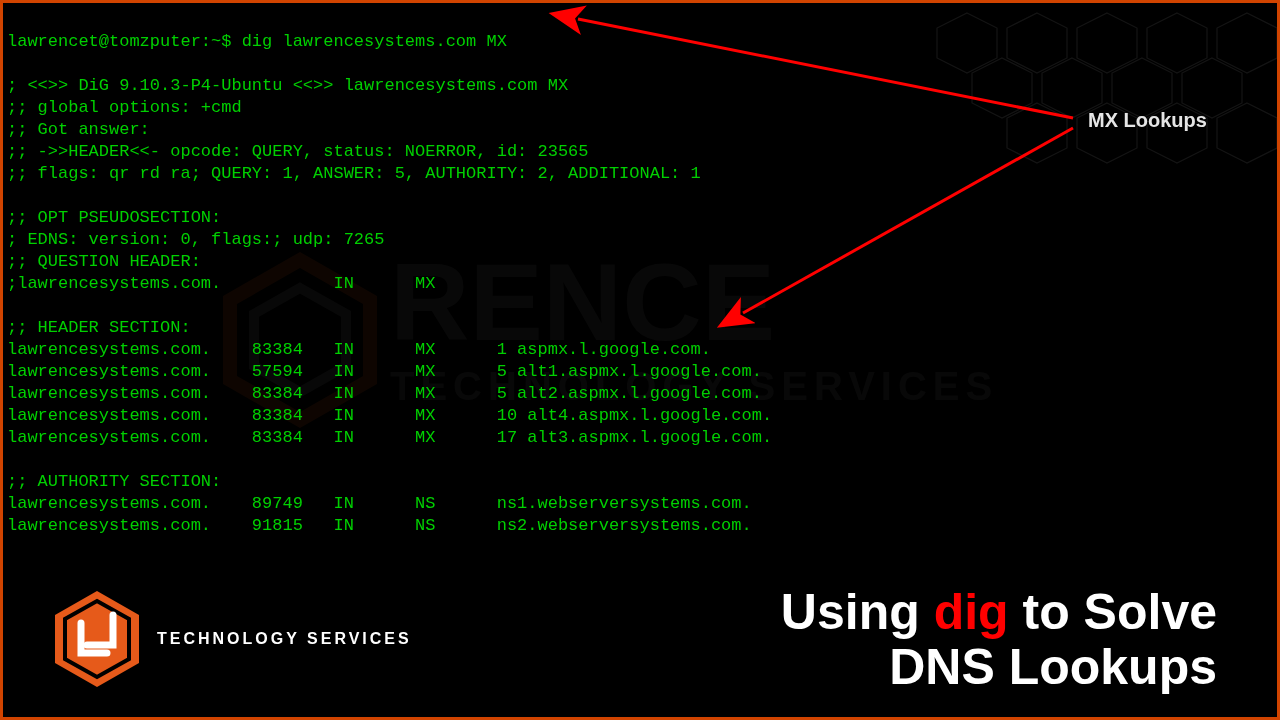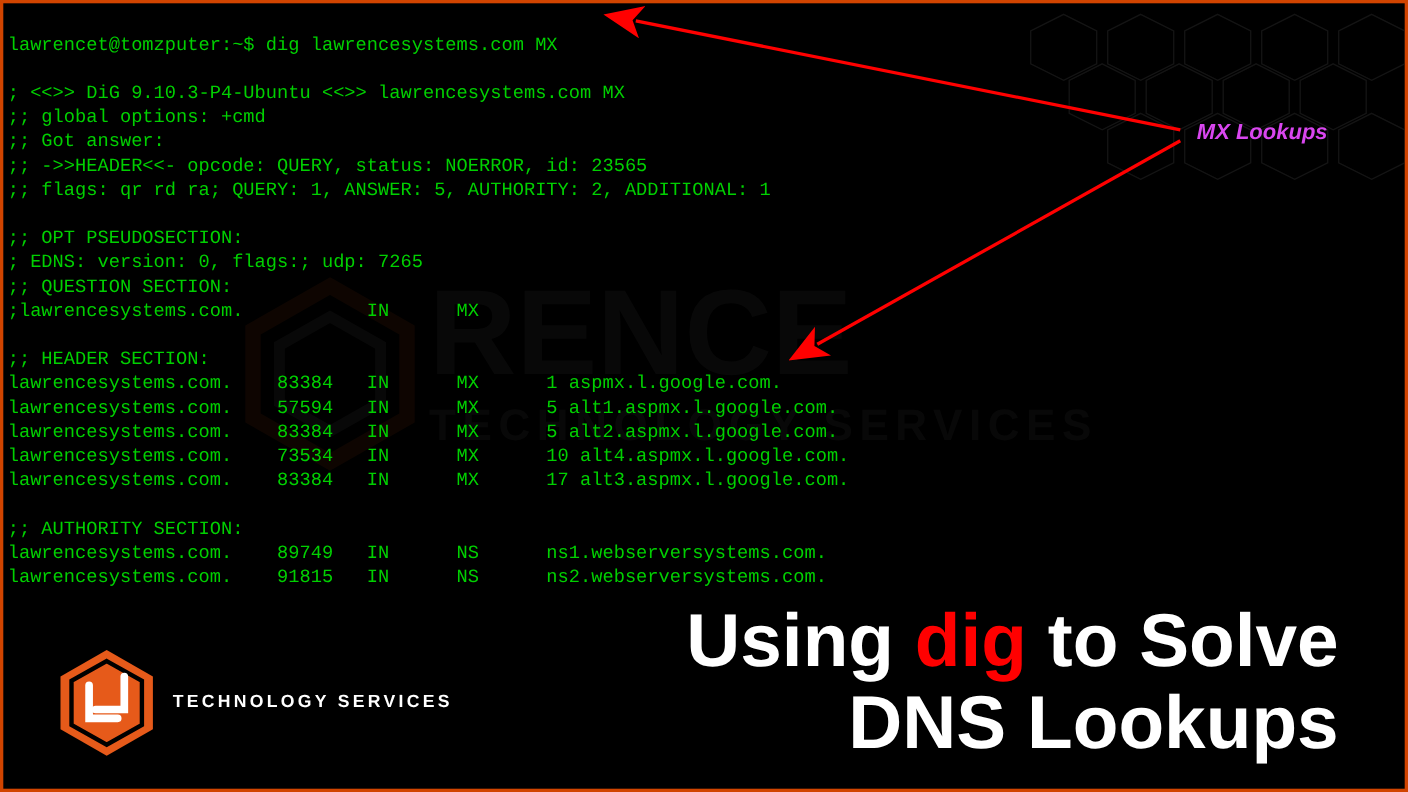--- a/index.html
+++ b/index.html
@@ -30,24 +30,23 @@
     position: absolute;
     top: 6px; left: 4px;
     color: #00d000;
     font-size: 17px;
     line-height: 22px;
     white-space: pre;
     font-family: "Courier New", monospace;
   }
   .annotation {
     position: absolute;
-    color: #d946ef;
+    color: #e5e5e5;
     font-family: Arial, sans-serif;
     font-weight: bold;
-    font-style: italic;
     font-size: 20px;
   }
   .arrows {
     position: absolute;
     top: 0; left: 0;
     pointer-events: none;
   }
   .logo-area {
     position: absolute;
     bottom: 28px; left: 48px;
@@ -74,21 +73,21 @@
     font-size: 16px;
     color: #fff;
     letter-spacing: 3px;
   }
   .title-area {
     position: absolute;
     bottom: 22px; right: 60px;
     text-align: right;
     font-family: Arial, sans-serif;
     font-weight: 900;
-    font-size: 68px;
+    font-size: 50px;
     color: #fff;
     line-height: 1.1;
   }
   .title-area .highlight { color: #ff0000; }
 </style>
 </head>
 <body>
 
 <svg class="hex-pattern" viewBox="0 0 350 180">
   <g fill="none" stroke="#333" stroke-width="1.2">
@@ -121,28 +120,28 @@
 <span>lawrencet@tomzputer:~$ dig lawrencesystems.com MX</span>
 
 <span>; &lt;&lt;&gt;&gt; DiG 9.10.3-P4-Ubuntu &lt;&lt;&gt;&gt; lawrencesystems.com MX</span>
 <span>;; global options: +cmd</span>
 <span>;; Got answer:</span>
 <span>;; -&gt;&gt;HEADER&lt;&lt;- opcode: QUERY, status: NOERROR, id: 23565</span>
 <span>;; flags: qr rd ra; QUERY: 1, ANSWER: 5, AUTHORITY: 2, ADDITIONAL: 1</span>
 
 <span>;; OPT PSEUDOSECTION:</span>
 <span>; EDNS: version: 0, flags:; udp: 7265</span>
-<span>;; QUESTION SECTION:</span>
+<span>;; QUESTION HEADER:</span>
 <span>;lawrencesystems.com.           IN      MX</span>
 
 <span>;; HEADER SECTION:</span>
 <span>lawrencesystems.com.    83384   IN      MX      1 aspmx.l.google.com.</span>
 <span>lawrencesystems.com.    57594   IN      MX      5 alt1.aspmx.l.google.com.</span>
 <span>lawrencesystems.com.    83384   IN      MX      5 alt2.aspmx.l.google.com.</span>
-<span>lawrencesystems.com.    73534   IN      MX      10 alt4.aspmx.l.google.com.</span>
+<span>lawrencesystems.com.    83384   IN      MX      10 alt4.aspmx.l.google.com.</span>
 <span>lawrencesystems.com.    83384   IN      MX      17 alt3.aspmx.l.google.com.</span>
 
 <span>;; AUTHORITY SECTION:</span>
 <span>lawrencesystems.com.    89749   IN      NS      ns1.webserversystems.com.</span>
 <span>lawrencesystems.com.    91815   IN      NS      ns2.webserversystems.com.</span>
 </div>
 
 <svg class="arrows" width="1280" height="720">
   <defs>
     <marker id="ah" markerWidth="12" markerHeight="12" refX="2" refY="5" orient="auto">

